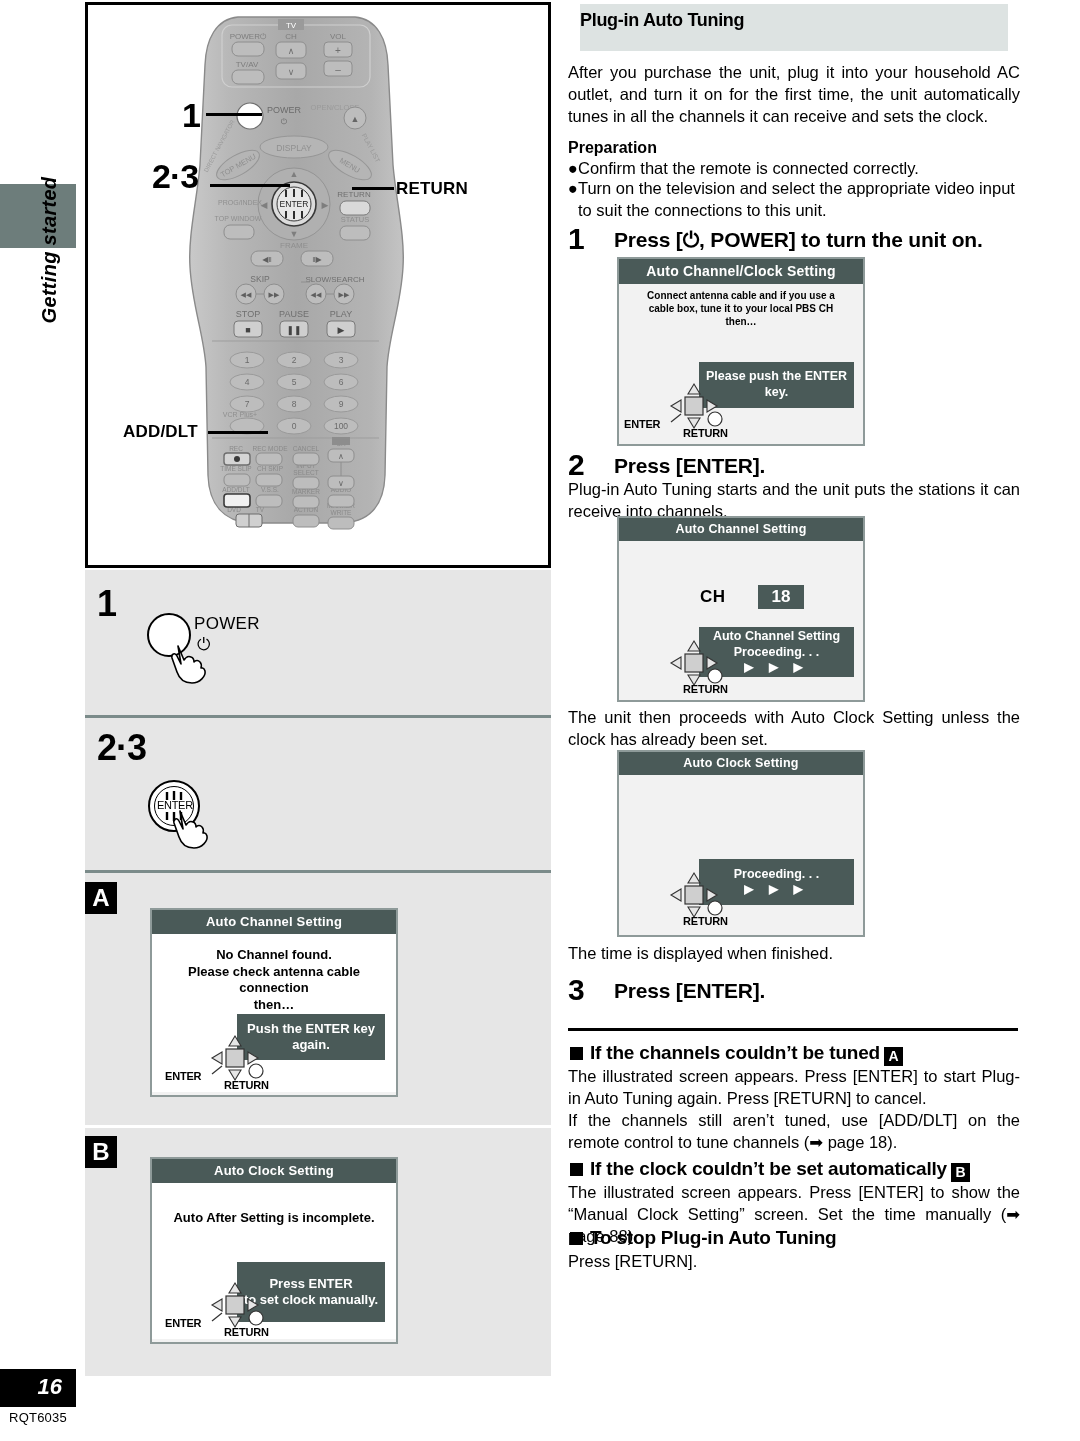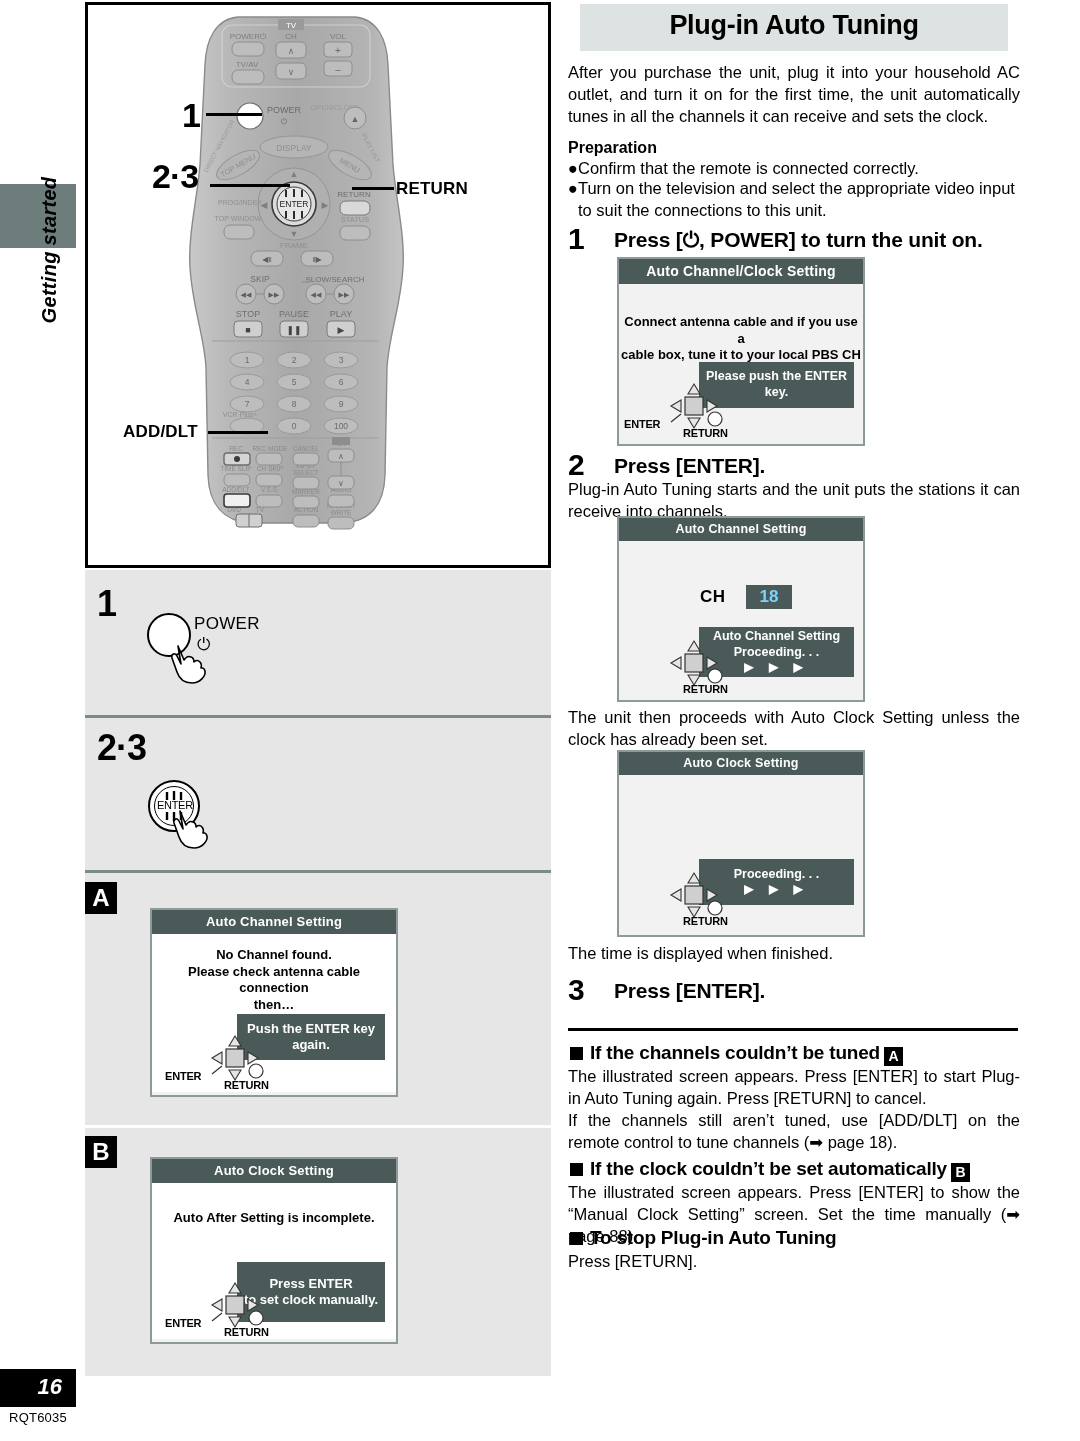--- a/index.html
+++ b/index.html
@@ -61,25 +61,25 @@
   .tv-msg{text-align:center;font-weight:bold;color:#000;line-height:1.28;}
   .tv-box{position:absolute;background:#4a5a58;color:#fff;font-weight:bold;
       text-align:center;line-height:1.25;display:flex;flex-direction:column;
       align-items:center;justify-content:center;}
   .tv-arrows{letter-spacing:6px;}
   .navpad{position:absolute;}
   .nav-enter{position:absolute;font-weight:bold;font-size:11px;letter-spacing:-.2px;}
   .nav-return{position:absolute;font-weight:bold;font-size:11px;letter-spacing:-.2px;}
   .ch-row{position:absolute;display:flex;align-items:center;}
   .ch-lbl{font-weight:bold;font-size:17px;letter-spacing:.5px;}
-  .ch-val{background:#4a5a58;color:#7dd3fc;font-weight:bold;font-size:17px;
-      padding:2px 14px;margin-left:20px;}
+  .ch-val{background:#4a5a58;color:#ffffff;font-weight:bold;font-size:17px;
+      padding:2px 14px;margin-left:32px;}
   #banner{position:absolute;left:580px;top:4px;width:428px;height:47px;background:#dde3e2;}
-  #banner-title{position:absolute;left:580px;top:10px;width:428px;text-align:center;
-      font-weight:bold;font-size:27px;letter-spacing:-.3px;}
+  #banner-title{position:absolute;left:580px;top:10px;width:428px;text-align:left;
+      font-weight:bold;font-size:18px;letter-spacing:-.3px;}
 
   .body-p{position:absolute;font-size:16.5px;line-height:1.33;text-align:justify;}
   .prep-h{position:absolute;font-weight:bold;font-size:16px;text-align:right;}
   .prep-li{position:absolute;font-size:16.5px;line-height:1.33;text-indent:-10px;padding-left:10px;}
 
   .step-num-r{position:absolute;font-weight:bold;font-size:30px;}
   .step-h-r{position:absolute;font-weight:bold;font-size:21px;letter-spacing:-.2px;}
 
   .rule{position:absolute;left:568px;width:450px;height:3px;background:#000;}
   .sec-h{position:absolute;font-weight:bold;font-size:19px;letter-spacing:-.2px;}
@@ -391,21 +391,21 @@
 <div class="prep-li" style="left:568px;top:178px;width:452px;">
   <span>●</span><span>Turn on the television and select the appropriate video input to suit the connections to this unit.</span>
 </div>
 
 <div class="step-num-r" style="left:568px;top:222px;">1</div>
 <div class="step-h-r" style="left:614px;top:228px;">Press [⏻, POWER] to turn the unit on.</div>
 
 <div class="tvscreen" style="left:617px;top:257px;width:248px;height:189px;">
   <div class="tv-title" style="font-size:14px;padding:4px 0 5px;">Auto Channel/Clock Setting</div>
   <div class="tv-body" style="height:158px;position:relative;">
-    <div class="tv-msg" style="font-size:13px;padding-top:30px;">
+    <div class="tv-msg" style="font-size:10px;padding-top:6px;">
       <div>Connect antenna cable and if you use a</div>
       <div>cable box, tune it to your local PBS CH</div>
       <div>then…</div>
     </div>
     <div class="tv-box" style="left:80px;top:78px;width:155px;height:46px;font-size:12.5px;">
       <div>Please push the ENTER key.</div>
     </div>
     <svg class="navpad" style="left:42px;top:98px;" width="66" height="48" viewBox="0 0 66 48">
       <polygon points="33,2 39,12 27,12" fill="#e6e6e6" stroke="#333" stroke-width="1.1"></polygon>
       <polygon points="33,46 39,36 27,36" fill="#e6e6e6" stroke="#333" stroke-width="1.1"></polygon>

